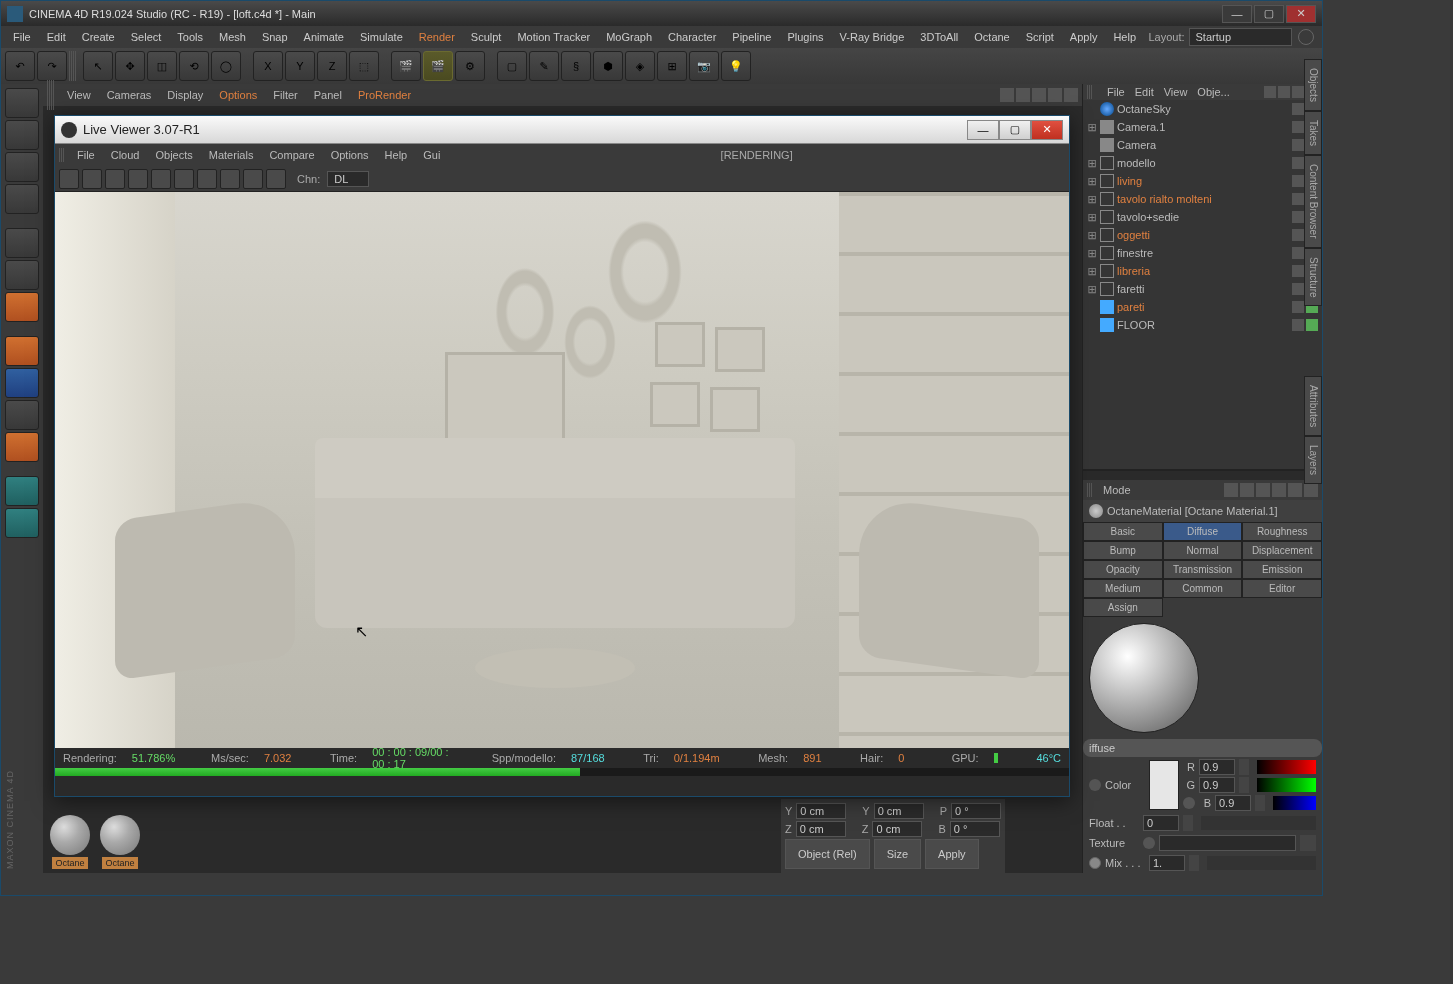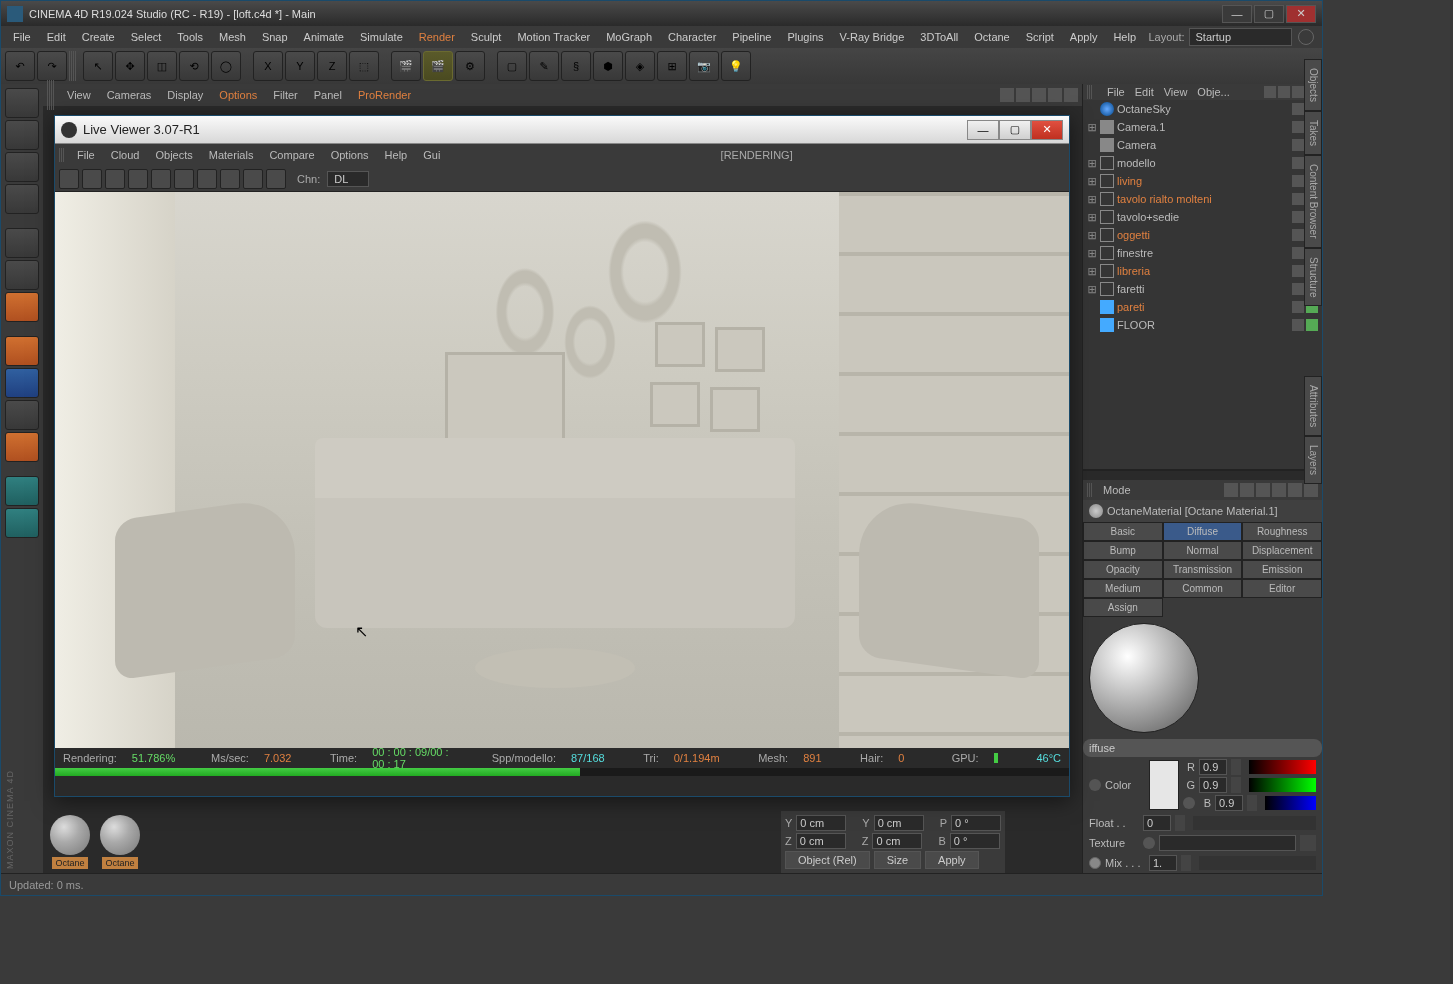--- a/index.html
+++ b/index.html
@@ -73,30 +73,30 @@
 .attr-tabs { display: flex; flex-wrap: wrap; }
 .attr-tab { flex: 1; min-width: 70px; padding: 3px; text-align: center; background: #4a4a4a; border: 1px solid #222; color: #bbb; font-size: 10px; }
 .attr-tab.active { background: #3a5a8a; }
 .attr-tab.full { flex: 0 0 33.33%; }
 .attr-preview { padding: 6px; }
 .mat-sphere { width: 110px; height: 110px; background: radial-gradient(circle at 35% 30%, #fff, #bbb 40%, #888 70%, #555); border-radius: 50%; border: 1px solid #222; }
 .section-header { background: #555; color: #ccc; padding: 3px 6px; border-radius: 8px; }
 .attr-row { display: flex; align-items: center; padding: 2px 6px; gap: 4px; color: #bbb; }
 .attr-label { width: 40px; }
 .attr-sub { width: 12px; text-align: right; }
-.attr-input { width: 28px; background: #2a2a2a; border: 1px solid #555; color: #ccc; padding: 1px 3px; }
+.attr-input { width: 36px; background: #2a2a2a; border: 1px solid #555; color: #ccc; padding: 1px 3px; }
 .attr-spinner { width: 10px; height: 16px; background: #444; }
 .attr-swatch { flex: 1; height: 14px; margin-left: 4px; }
 .attr-arrow { width: 12px; height: 12px; background: #555; border-radius: 50%; }
 .attr-color-box { width: 30px; height: 50px; background: #e6e6e6; border: 1px solid #222; }
 
 .bottom-coords { position: absolute; bottom: 22px; left: 780px; background: #3a3a3a; padding: 4px; color: #aaa; display: flex; flex-direction: column; gap: 2px; }
 .coord-row { display: flex; gap: 4px; align-items: center; }
 .coord-input { width: 50px; background: #2a2a2a; border: 1px solid #555; padding: 1px 3px; color: #ccc; }
-.coord-btn { background: #4a4a4a; border: 1px solid #555; padding: 2px 12px; color: #ccc; }
+.coord-btn { background: #4a4a4a; border: 1px solid #555; padding: 8px 12px; color: #ccc; }
 
 .statusbar { height: 22px; background: #3a3a3a; border-top: 1px solid #222; display: flex; align-items: center; padding: 0 8px; color: #999; position: absolute; bottom: 0; left: 0; right: 0; }
 
 .material-thumbs { position: absolute; bottom: 22px; left: 42px; display: flex; gap: 4px; padding: 4px; }
 .mat-thumb { width: 46px; display: flex; flex-direction: column; align-items: center; }
 .mat-ball { width: 40px; height: 40px; background: radial-gradient(circle at 35% 30%, #ddd, #aaa 40%, #777); border-radius: 50%; }
 .mat-name { background: #c08040; color: #222; padding: 1px 3px; margin-top: 2px; font-size: 9px; }
 
 .sidebar-logo { position: absolute; left: 4px; bottom: 26px; writing-mode: vertical-rl; transform: rotate(180deg); color: #666; font-size: 9px; letter-spacing: 1px; }
 
@@ -517,23 +517,20 @@
     </div>
     <div class="coord-row">
       <div class="coord-btn">Object (Rel)</div>
       <div class="coord-btn">Size</div>
       <div class="coord-btn">Apply</div>
     </div>
   </div>
 
   <div class="sidebar-logo">MAXON CINEMA 4D</div>
 
-  <div class="statusbar">
-    <span>Updated: 0 ms.</span>
-  </div>
 </div>
 
 <div class="live-viewer">
   <div class="lv-titlebar">
     <div class="lv-title-icon"></div>
     <span class="lv-title">Live Viewer 3.07-R1</span>
     <div class="lv-win-btns">
       <div class="lv-win-btn">—</div>
       <div class="lv-win-btn">▢</div>
       <div class="lv-win-btn close">✕</div>

